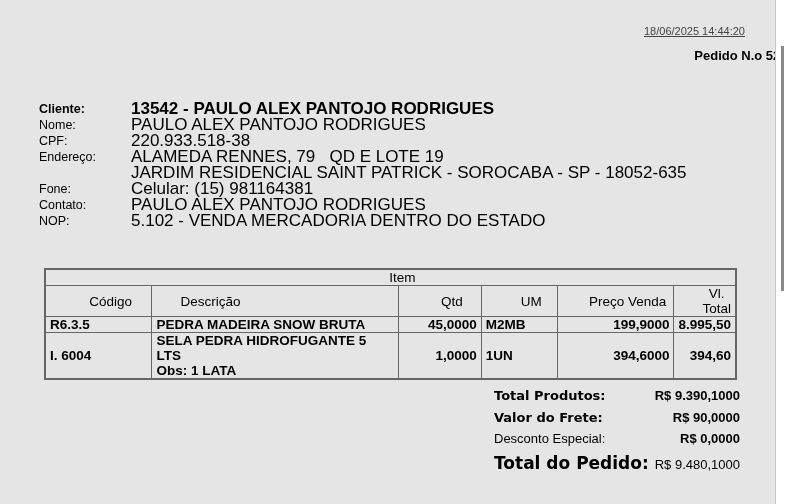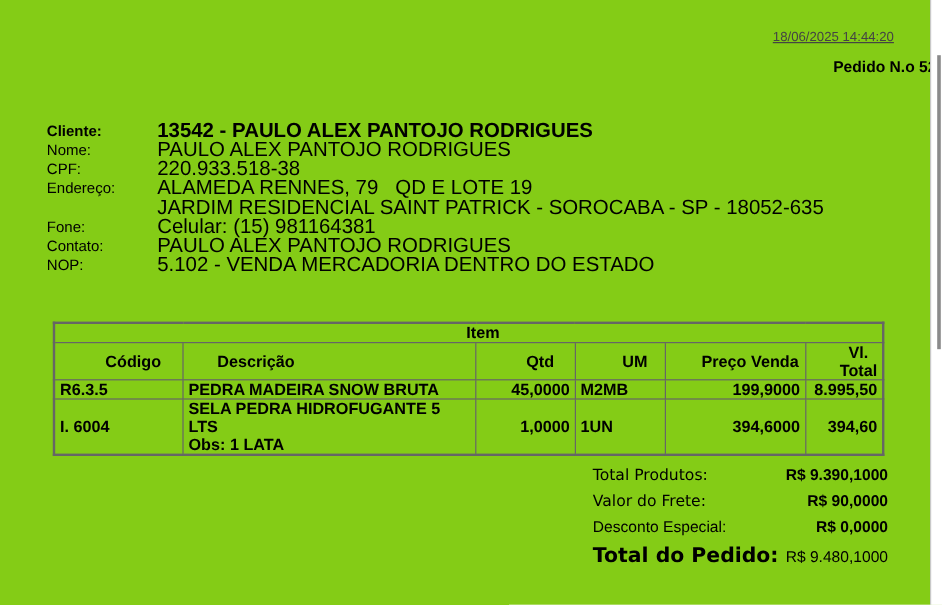--- a/index.html
+++ b/index.html
@@ -1,21 +1,21 @@
 <!DOCTYPE html>
 <html><head>
 <meta charset="utf-8">
 <style>
   html, body { margin: 0; padding: 0; }
   body {
     width: 785px; height: 504px; overflow: hidden; position: relative;
     background: #ffffff; color: #000;
     font-family: "Liberation Sans", sans-serif; font-size: 13.5px;
   }
-  .page { position: absolute; left: 0; top: 0; width: 776px; height: 504px; background:#84cc16; }
+  .page { position: absolute; left: 0; top: 0; width: 776px; height: 504px; background:#e5e5e5; }
   .timestamp {
     position: absolute; top: 25px; left: 644px; font-size: 11px; color: #444;
     text-decoration: underline;
   }
   .title {
     position: absolute; top: 48px; left: 0; width: 782px; text-align: right;
     font-weight: bold; font-size: 13px; margin-left: 20px;
   }
   .info { position: absolute; left: 39px; top: 101px; }
   .info-row { display: flex; height: 16px; line-height: 16px; }
@@ -24,28 +24,28 @@
   .bold { font-weight: bold; }
 
   table.items {
     position: absolute; left: 44px; top: 268px; width: 693px;
     border-collapse: collapse; font-size: 13.5px;
     border: 2px solid #666;
   }
   table.items td, table.items th {
     border: 1px solid #666; padding: 0 4px; height: 15px; line-height: 15px; font-weight: bold;
   }
-  table.items th { font-weight: bold; padding-left: 28px; }
+  table.items th { font-weight: normal; padding-left: 28px; }
   .c-left { text-align: left; }
   .c-right { text-align: right; }
   .c-center { text-align: center; }
 
   .totals { position: absolute; left: 494px; top: 388px; width: 246px; }
   .tot-row { display: flex; justify-content: space-between; align-items: baseline; }
-  .tot-label-strong { font-family: "DejaVu Sans", sans-serif; font-weight: normal; font-size: 13px; }
+  .tot-label-strong { font-family: "DejaVu Sans", sans-serif; font-weight: bold; font-size: 13px; }
   .tot-label { font-size: 13px; }
   .tot-value { font-weight: bold; font-size: 13px; padding-left: 20px; }
   .tot-value-plain { font-size: 13px; }
   .grand-label { font-family: "DejaVu Sans", sans-serif; font-weight: bold; font-size: 17px; }
 
   .scrollbar-track {
     position: absolute; right: 0; top: 0; width: 9px; height: 504px; background: #fff;
     border-left: 1px solid #c8c8c8;
   }
   .scrollbar-thumb {

